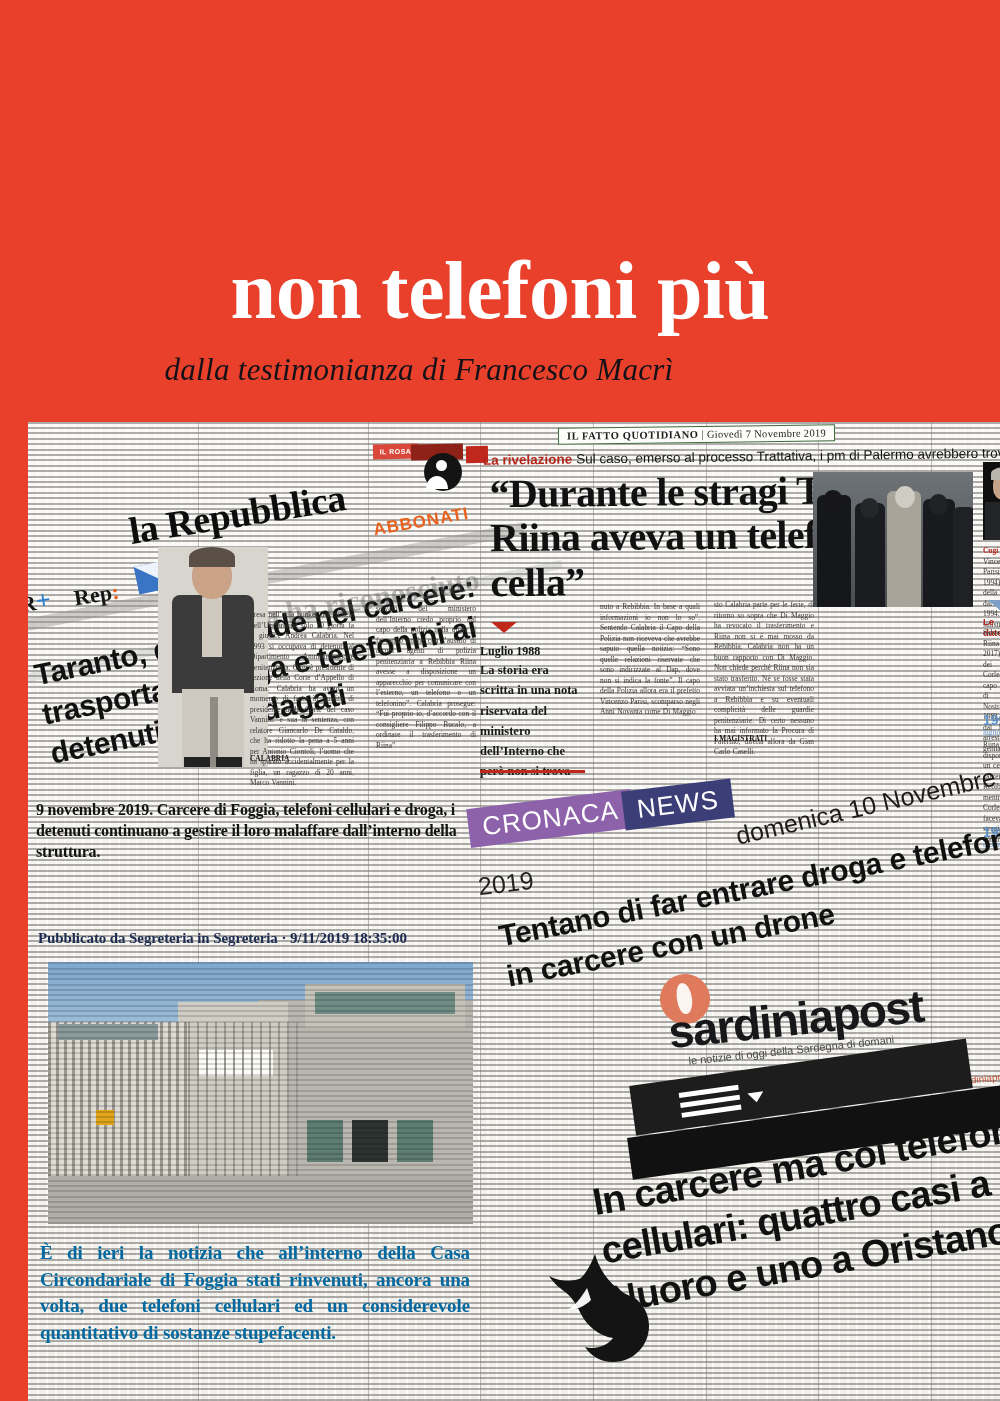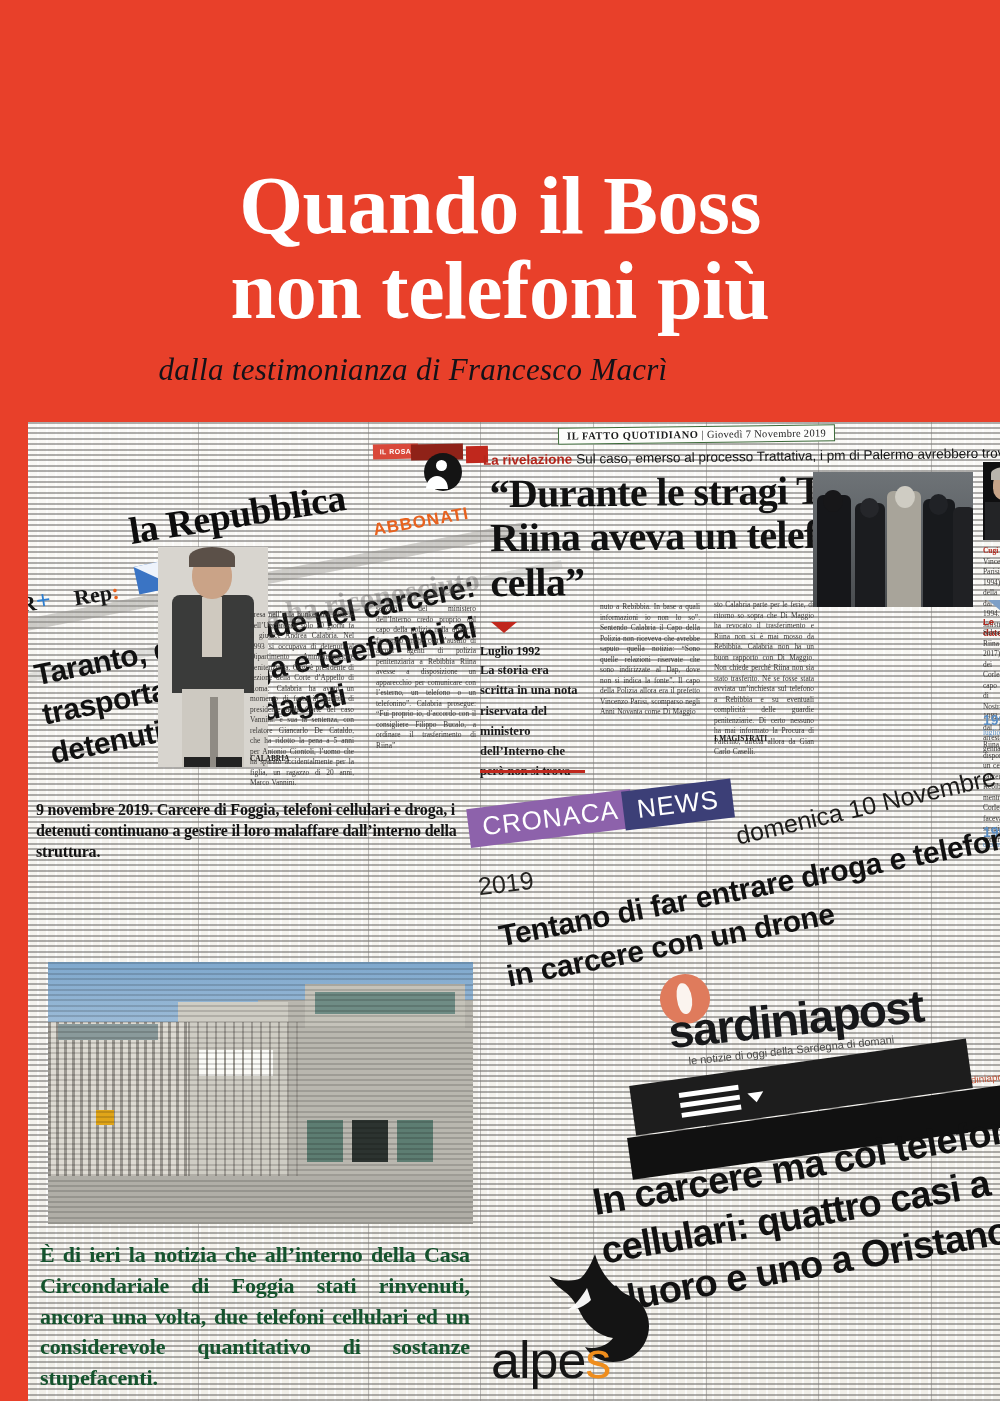--- a/index.html
+++ b/index.html
@@ -18,21 +18,21 @@
   .title{
     position:absolute;left:0;width:1000px;text-align:center;
     font-family:"Liberation Serif",serif;font-weight:700;color:#fff;
     font-size:82px;line-height:.99;letter-spacing:-.5px;
   }
   .title.l1{top:165px;}
   .title.l2{top:250px;}
   .subtitle{
     position:absolute;top:352px;left:0;width:826px;text-align:center;
     font-family:"Liberation Serif",serif;font-style:italic;font-weight:400;
-    font-size:31px;color:#141218;letter-spacing:.3px;
+    font-size:31px;color:#141218;letter-spacing:.3px;padding-left:6px;
   }
 
   
   #collage{
     position:absolute;left:28px;top:422px;width:972px;height:979px;
     overflow:hidden;background:#f4f2ee;
   }
 
   
   .newsprint{
@@ -206,22 +206,22 @@
     font-family:"Liberation Serif",serif;font-weight:700;color:#131313;
     font-size:16px;line-height:1.30;letter-spacing:-.2px;
   }
   #pub-line{
     position:absolute;left:10px;top:508px;
     font-family:"Liberation Serif",serif;font-weight:700;font-size:15px;color:#1c2b50;
     letter-spacing:-.1px;
   }
   #para-ieri{
     position:absolute;left:12px;top:818px;width:430px;
-    font-family:"Liberation Serif",serif;font-weight:700;color:#14532d;
-    font-size:22px;line-height:1.40;text-align:justify;letter-spacing:-.1px;
+    font-family:"Liberation Serif",serif;font-weight:700;color:#0369a1;
+    font-size:19px;line-height:1.40;text-align:justify;letter-spacing:-.1px;
   }
 
   
   #cronaca{
     position:absolute;left:440px;top:377px;padding:4px 14px;background:#8d62ab;
     transform:rotate(-7deg);
     font-family:"Liberation Sans",sans-serif;font-size:26px;color:#fff;letter-spacing:1px;
   }
   #news{
     position:absolute;left:595px;top:363px;padding:4px 14px;background:#3c3f77;
@@ -319,21 +319,20 @@
   }
 
   
   #leftred{position:absolute;left:0;top:422px;width:28px;height:979px;background:#E8402A;}
 </style>
 </head>
 <body>
 
 <div id="cover">
 
-  <div class="title l1">Quando il Boss</div>
   <div class="title l2">non telefoni più</div>
   <div class="subtitle">dalla testimonianza di Francesco Macrì</div>
 
   <div id="leftred"></div>
 
   <div id="collage">
 
     <div class="newsprint"></div>
     <div class="colrule" style="left:170px;"></div>
     <div class="colrule" style="left:340px;"></div>
@@ -425,25 +424,26 @@
     </div>
 
     <div class="microcol" style="left:222px;top:188px;width:104px;">presa nell’aula bunker del carcere dell’Ucciardone solo 20 giorni fa il giudice Andrea Calabria. Nel 1993 si occupava di detenuti al Dipartimento Amministrazione Penitenziaria. Oggi è presidente di sezione della Corte d’Appello di Roma. Calabria ha avuto un momento di fama in qualità di presidente della Corte del caso Vannini: è sua la sentenza, con relatore Giancarlo De Cataldo, che ha ridotto la pena a 5 anni per Antonio Ciontoli, l’uomo che ha sparato accidentalmente per la figlia, un ragazzo di 20 anni, Marco Vannini.</div>
     <div class="microcol" style="left:348px;top:182px;width:100px;">servato del ministero dell’Interno credo proprio dal capo della polizia nella quale si fa cenno anche con l’ausilio di alcuni agenti di polizia penitenziaria a Rebibbia Riina avesse a disposizione un apparecchio per comunicare con l’esterno, un telefono o un telefonino”. Calabria prosegue: “Fui proprio io, d’accordo con il consigliere Filippo Bucalo, a ordinare il trasferimento di Riina”</div>
     <div class="microcol" style="left:572px;top:180px;width:100px;">nuto a Rebibbia. In base a quali informazioni io non lo so”. Sentendo Calabria il Capo della Polizia non riceveva che avrebbe saputo quella notizia: “Sono quelle relazioni riservate che sono indirizzate al Dap, dove non si indica la fonte”. Il capo della Polizia allora era il prefetto Vincenzo Parisi, scomparso negli Anni Novanta come Di Maggio</div>
     <div class="microcol" style="left:686px;top:178px;width:100px;">sto Calabria parte per le ferie, di ritorno so sopra che Di Maggio ha revocato il trasferimento e Riina non si è mai mosso da Rebibbia. Calabria non ha un buon rapporto con Di Maggio. Non chiede perché Riina non sia stato trasferito. Né se fosse stata avviata un’inchiesta sul telefono a Rebibbia e su eventuali complicità delle guardie penitenziarie. Di certo nessuno ha mai informato la Procura di Palermo, diretta allora da Gian Carlo Caselli.</div>
     <div class="microcol microhead" style="left:686px;top:312px;width:100px;color:#1b1a19;">I MAGISTRATI</div>
     <div class="microcol microhead" style="left:222px;top:332px;width:104px;color:#1b1a19;">CALABRIA</div>
 
     <div class="chev red" style="left:463px;top:200px;"></div>
-    <div style="position:absolute;left:452px;top:222px;width:100px;font-family:'Liberation Serif',serif;font-weight:700;font-size:12px;color:#131313;">Luglio 1992</div>
+    <div style="position:absolute;left:452px;top:222px;width:100px;font-family:'Liberation Serif',serif;font-weight:700;font-size:12px;color:#131313;">Luglio 1988</div>
     <div style="position:absolute;left:452px;top:238px;width:100px;font-family:'Liberation Serif',serif;font-weight:700;font-size:12.5px;line-height:1.62;color:#1a1a1a;">La storia era scritta in una nota riservata del ministero dell’Interno che però non si trova</div>
     <div class="redrule" style="left:452px;top:348px;width:105px;"></div>
 
     <div id="para-foggia">9 novembre 2019. Carcere di Foggia, telefoni cellulari e droga, i detenuti continuano a gestire il loro malaffare dall’interno della struttura.</div>
+    <div id="pub-line">Pubblicato da Segreteria in Segreteria · 9/11/2019 18:35:00</div>
 
     <div class="photo" id="photo-prison">
       <div class="sky"></div>
       <div class="bldg"></div>
       <div class="bldgtop"></div>
       <div class="glass"></div>
       <div class="mid"></div>
       <div class="sign"></div>
       <div class="fence"></div>
       <div class="fence2"></div>
@@ -480,19 +480,16 @@
 
     <div id="alpes-wrap">
       <div id="alpes-mark">
         <svg width="110" height="112" viewBox="0 0 110 112">
           <path d="M52 2 C58 24 74 40 92 46 C100 52 106 62 106 74 C106 94 90 110 70 110 C58 110 48 104 42 95
                    C52 98 64 94 70 86 C56 84 44 74 38 62 C34 54 30 46 22 40 C14 34 10 30 6 24
                    C18 30 30 30 38 26 C44 20 48 12 52 2 Z" fill="#141414"></path>
           <path d="M44 36 C38 46 32 54 24 58 C34 58 42 54 48 48 Z" fill="#ffffff" opacity="0.95"></path>
         </svg>
       </div>
-      <div id="alpes-text">
-        <span>alpe</span><span class="s">s</span>
-      </div>
     </div>
 
   </div>
 </div>
 
 </body></html>

